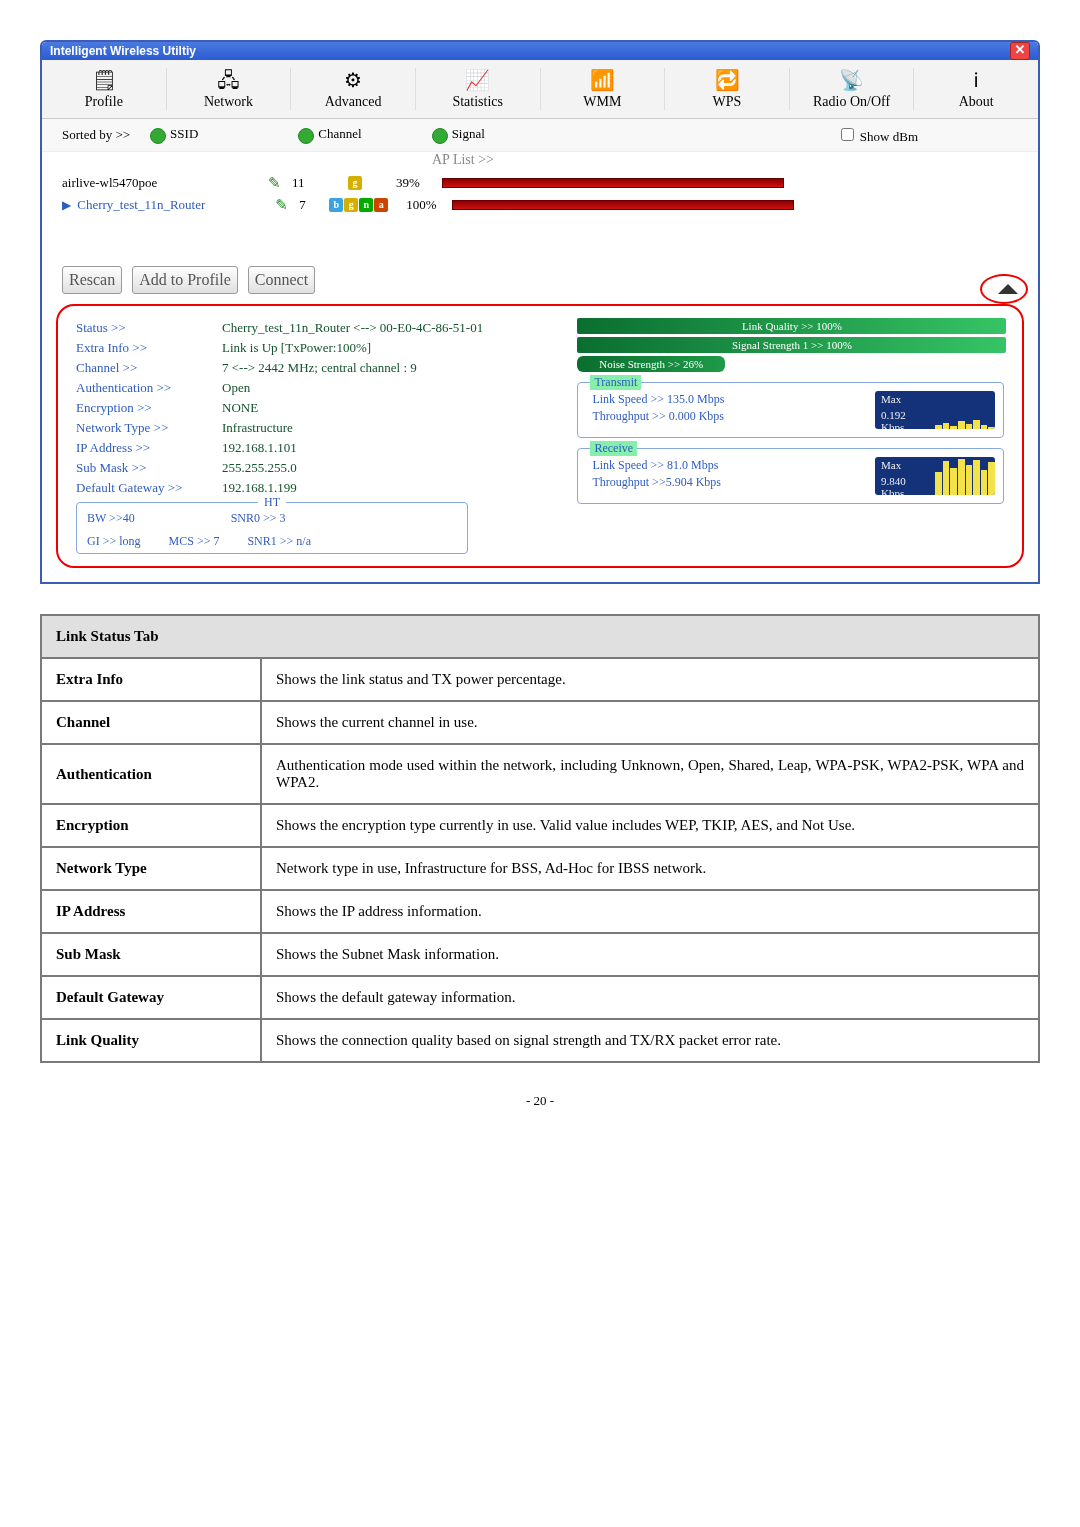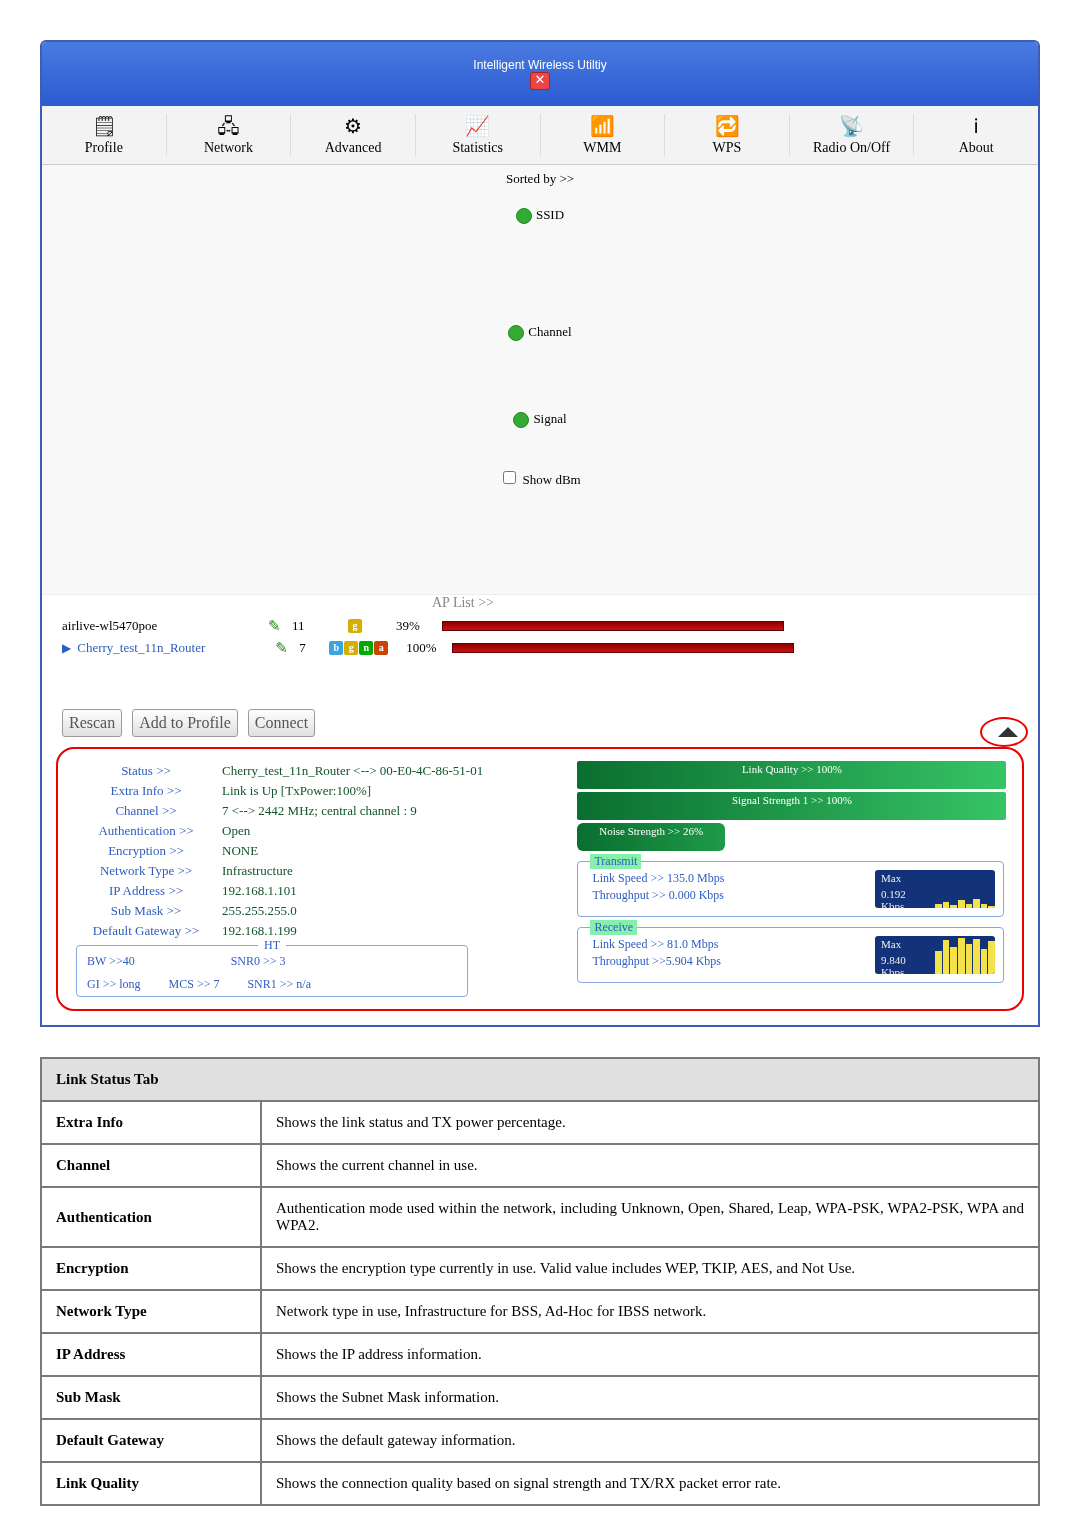--- a/index.html
+++ b/index.html
@@ -16,27 +16,26 @@
   .window {
     border: 2px solid #3b5db5;
     border-radius: 6px 6px 0 0;
     background: #fff;
     overflow: hidden;
     margin-bottom: 30px;
   }
   .titlebar {
     background: linear-gradient(to bottom, #4a7ae0, #2b5bd0);
     color: #fff;
-    padding: 16px 8px;
-    font-weight: normal;
+    padding: 0 8px;
+    font-weight: bold;
     font-size: 12px;
     display: flex;
     justify-content: space-between;
     align-items: center;
-    flex-direction: column;
   }
   .close-btn {
     width: 18px; height: 16px;
     background: #e44;
     border: 1px solid #a22;
     border-radius: 3px;
     color: #fff;
     text-align: center;
     line-height: 14px;
     font-size: 13px;
@@ -68,21 +67,20 @@
   
   .sorted-row {
     background: #f8f8f8;
     padding: 6px 20px;
     font-family: "Times New Roman", serif;
     font-size: 13px;
     border-bottom: 1px solid #eee;
     display: flex;
     align-items: center;
     gap: 20px;
-    flex-direction: column;
   }
   .radio-dot {
     display: inline-block;
     width: 14px; height: 14px;
     border-radius: 50%;
     background: #3a3;
     border: 1px solid #282;
     vertical-align: middle;
     margin-right: 4px;
   }
@@ -171,27 +169,27 @@
     margin: 4px 14px 14px;
     padding: 12px 18px 12px;
     font-family: "Times New Roman", serif;
     display: flex;
     gap: 30px;
     color: #2f5dbf;
   }
   .status-left { flex: 1.05; }
   .status-right { flex: 0.95; }
   .stat-line { display: flex; padding: 2px 0; font-size: 13px; }
-  .stat-label { width: 140px; text-align: center; padding-right: 6px; }
+  .stat-label { width: 140px; text-align: left; padding-right: 6px; }
   .stat-val { flex: 1; color: #14532d; }
   .bars-box {
     margin-bottom: 10px;
   }
   .quality-bar {
-    height: 28px;
+    height: 16px;
     background: linear-gradient(to right,#0a6e2f,#36c466);
     color: #fff;
     font-size: 11px;
     padding: 0 14px;
     line-height: 16px;
     margin-bottom: 3px;
     border-radius: 2px;
     text-align: center;
   }
   .qb-1 { width: 94%; }

